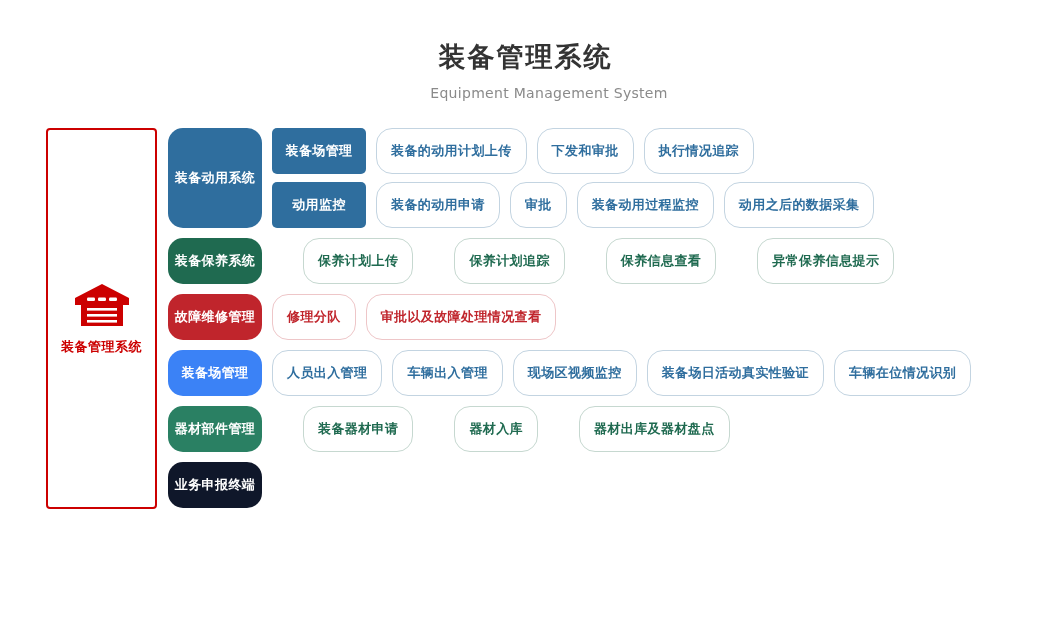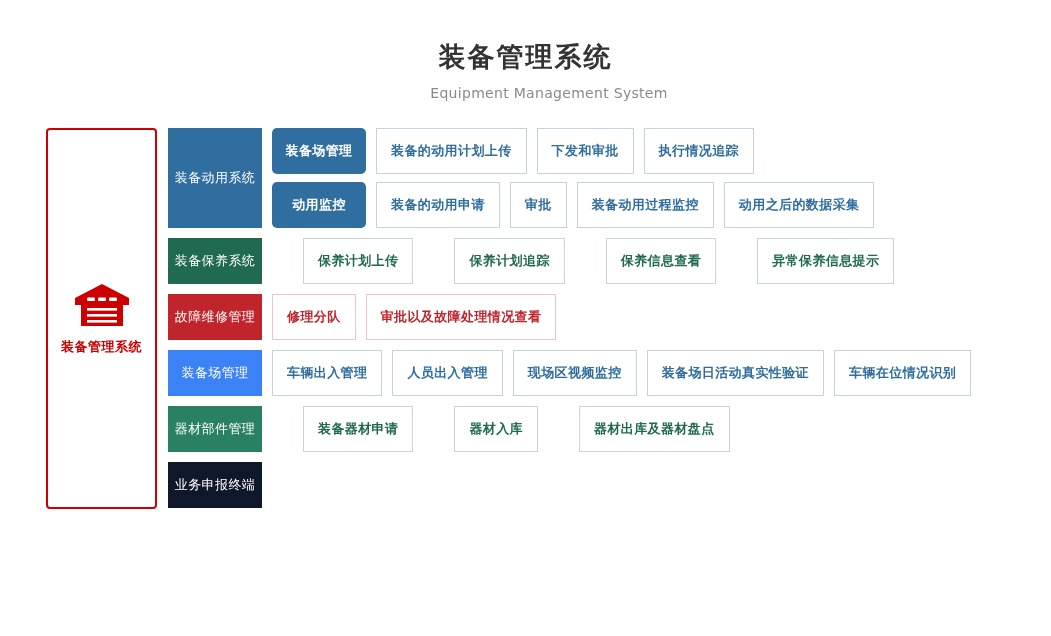--- a/index.html
+++ b/index.html
@@ -38,23 +38,23 @@
     letter-spacing: 0.5px; white-space: nowrap;
   }
 
   
   .rows { position: absolute; left: 168px; top: 128px; }
   .row { display: flex; align-items: flex-start; margin-bottom: 10px; }
   .row:last-child { margin-bottom: 0; }
 
   
   .cat-box {
-    width: 94px; border-radius: 0;
+    width: 94px; border-radius: 15px;
     display: flex; align-items: center; justify-content: center;
-    color: #ffffff; font-size: 13px; font-weight: normal;
+    color: #ffffff; font-size: 13px; font-weight: bold;
     letter-spacing: 0.4px; white-space: nowrap;
     flex: 0 0 auto;
   }
   .cat-box.h1 { height: 46px; }
   .cat-box.h2 { height: 100px; }
 
   
   .subcol { display: flex; flex-direction: column; margin-left: 10px; }
   .subrow { display: flex; align-items: center; }
   .subrow + .subrow { margin-top: 8px; }
@@ -63,21 +63,21 @@
   .sub-box {
     width: 94px; height: 46px; border-radius: 5px;
     display: flex; align-items: center; justify-content: center;
     color: #ffffff; font-size: 13px; font-weight: bold;
     letter-spacing: 0.4px; white-space: nowrap; flex: 0 0 auto;
   }
 
   
   .items { display: flex; align-items: center; }
   .item {
-    height: 46px; border-radius: 0; background: #ffffff;
+    height: 46px; border-radius: 16px; background: #ffffff;
     display: flex; align-items: center; justify-content: center;
     font-size: 13px; font-weight: bold; letter-spacing: 0.4px;
     white-space: nowrap; padding: 0 14px; margin-left: 10px;
     border: 1px solid #c5d5e0; flex: 0 0 auto;
   }
   .item.blue  { border-color: #c3d4e1; color: #2f6e9e; }
   .item.green { border-color: #c6d8d0; color: #1f6a50; margin-left: 41px; }
   .item.red   { border-color: #eec6c8; color: #c0252c; }
 
   svg { display: block; }
@@ -142,22 +142,22 @@
       <div class="row">
         <div class="cat-box h1" style="background: rgb(192, 37, 44);">故障维修管理</div>
         <div class="items">
           <div class="item red">修理分队</div>
           <div class="item red">审批以及故障处理情况查看</div>
         </div>
       </div>
       <div class="row">
         <div class="cat-box h1" style="background: #3b82f6;">装备场管理</div>
         <div class="items">
+          <div class="item blue">人员出入管理</div>
           <div class="item blue">车辆出入管理</div>
-          <div class="item blue">人员出入管理</div>
           <div class="item blue">现场区视频监控</div>
           <div class="item blue">装备场日活动真实性验证</div>
           <div class="item blue">车辆在位情况识别</div>
         </div>
       </div>
       <div class="row">
         <div class="cat-box h1" style="background: rgb(42, 128, 99);">器材部件管理</div>
         <div class="items">
           <div class="item green">装备器材申请</div>
           <div class="item green">器材入库</div>

